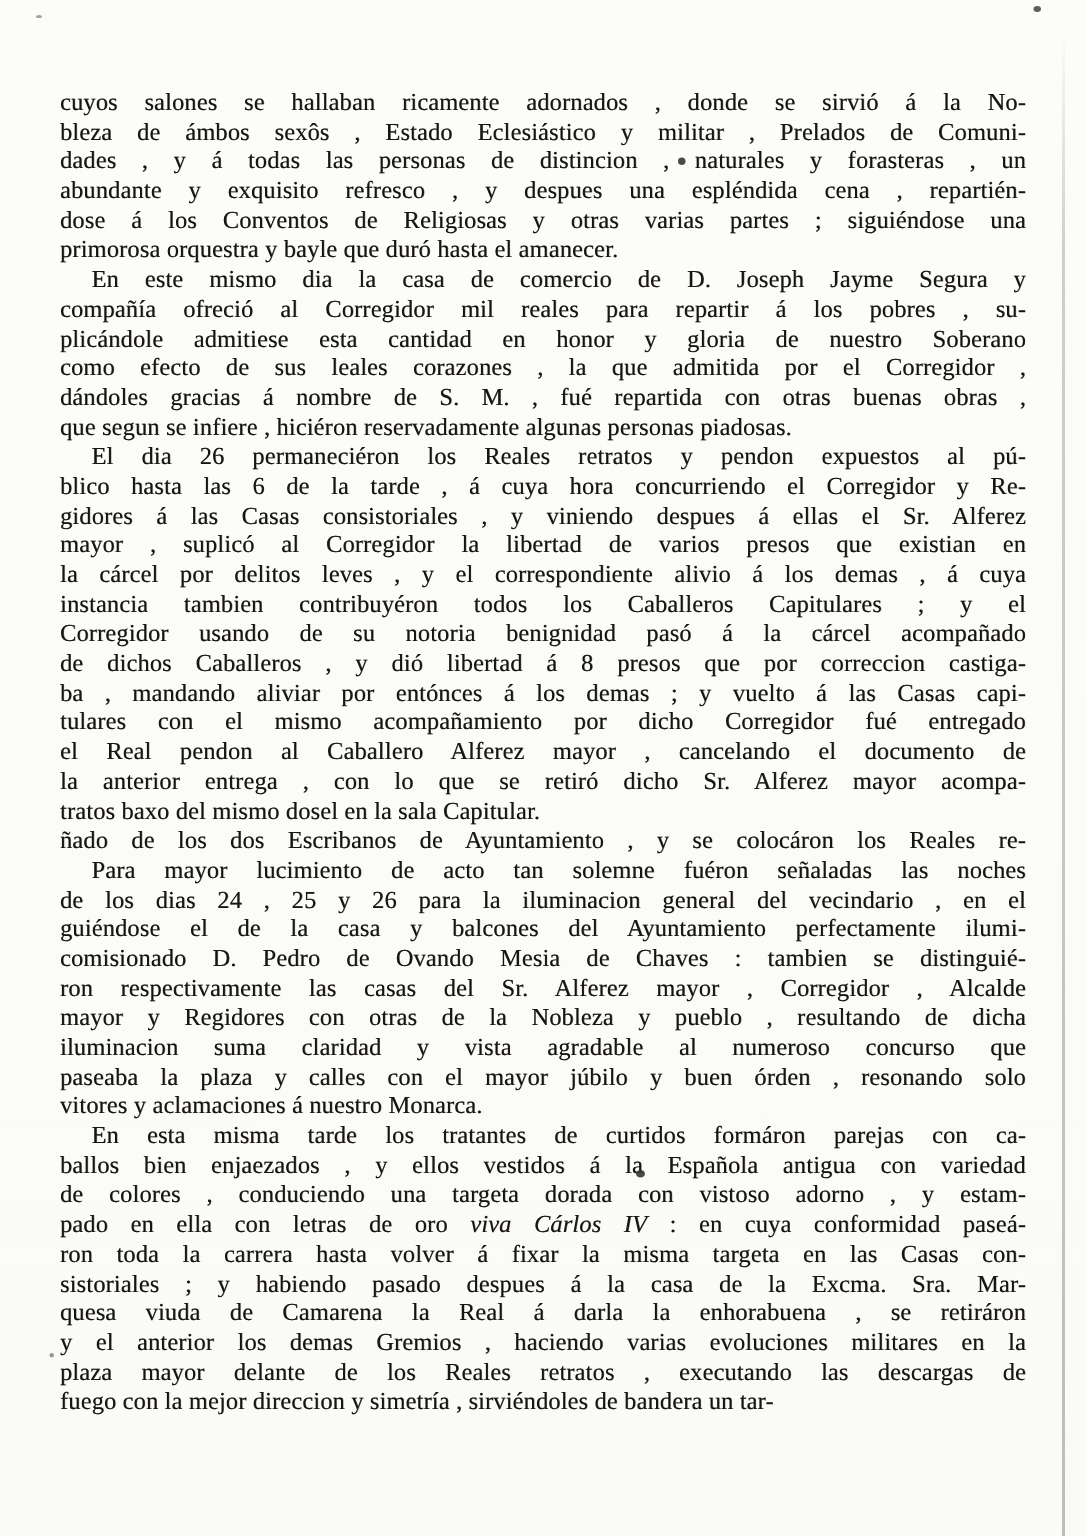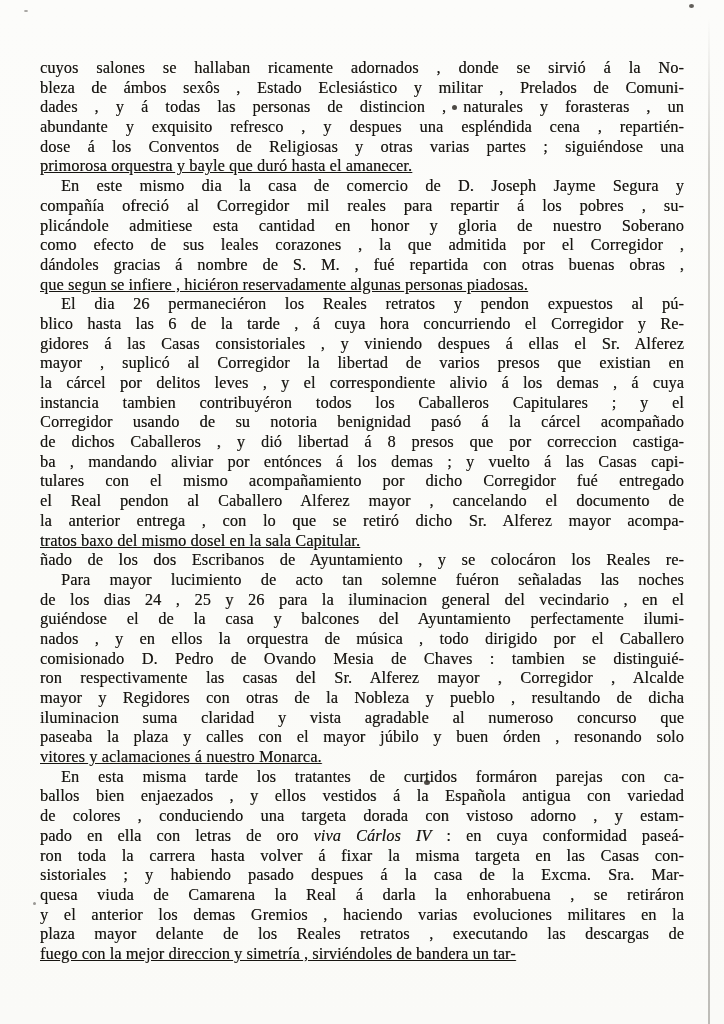--- a/index.html
+++ b/index.html
@@ -25,21 +25,21 @@
     margin-top: 27px;
   }
   .para { margin: 0; }
   .line {
     text-align: justify;
     text-align-last: justify;
     height: 19.7px;
     overflow: hidden;
     white-space: normal;
   }
-  .line.last { text-align-last: left; text-decoration: underline; }
+  .line.last { text-align-last: left; }
   .line.indent { text-indent: 21px; }
   .it { font-style: italic; }
 
   .speck {
     position: absolute;
     background: #3a3631;
     border-radius: 50%;
   }
   .speck-tl { left: 24px; top: 10px; width: 4px; height: 2px; opacity: .45; }
   .speck-tr { left: 689px; top: 4px; width: 5px; height: 4px; opacity: .8; }
@@ -86,21 +86,20 @@
         <div class="line"><span>tulares con el mismo acompañamiento por dicho Corregidor fué entregado</span></div>
         <div class="line"><span>el Real pendon al Caballero Alferez mayor , cancelando el documento de</span></div>
         <div class="line"><span>la anterior entrega , con lo que se retiró dicho Sr. Alferez mayor acompa-</span></div>
         <div class="line last"><span>tratos baxo del mismo dosel en la sala Capitular.</span></div>
         <div class="line"><span>ñado de los dos Escribanos de Ayuntamiento , y se colocáron los Reales re-</span></div>
       </div>
       <div class="para">
         <div class="line indent"><span>Para mayor lucimiento de acto tan solemne fuéron señaladas las noches</span></div>
         <div class="line"><span>de los dias 24 , 25 y 26 para la iluminacion general del vecindario , en el</span></div>
         <div class="line"><span>guiéndose el de la casa y balcones del Ayuntamiento perfectamente ilumi-</span></div>
-        <div class="line"><span>nados , y en ellos la orquestra de música , todo dirigido por el Caballero</span></div>
         <div class="line"><span>comisionado D. Pedro de Ovando Mesia de Chaves : tambien se distinguié-</span></div>
         <div class="line"><span>ron respectivamente las casas del Sr. Alferez mayor , Corregidor , Alcalde</span></div>
         <div class="line"><span>mayor y Regidores con otras de la Nobleza y pueblo , resultando de dicha</span></div>
         <div class="line"><span>iluminacion suma claridad y vista agradable al numeroso concurso que</span></div>
         <div class="line"><span>paseaba la plaza y calles con el mayor júbilo y buen órden , resonando solo</span></div>
         <div class="line last"><span>vitores y aclamaciones á nuestro Monarca.</span></div>
       </div>
       <div class="para">
         <div class="line indent"><span>En esta misma tarde los tratantes de curtidos formáron parejas con ca-</span></div>
         <div class="line"><span>ballos bien enjaezados , y ellos vestidos á la Española antigua con variedad</span></div>

